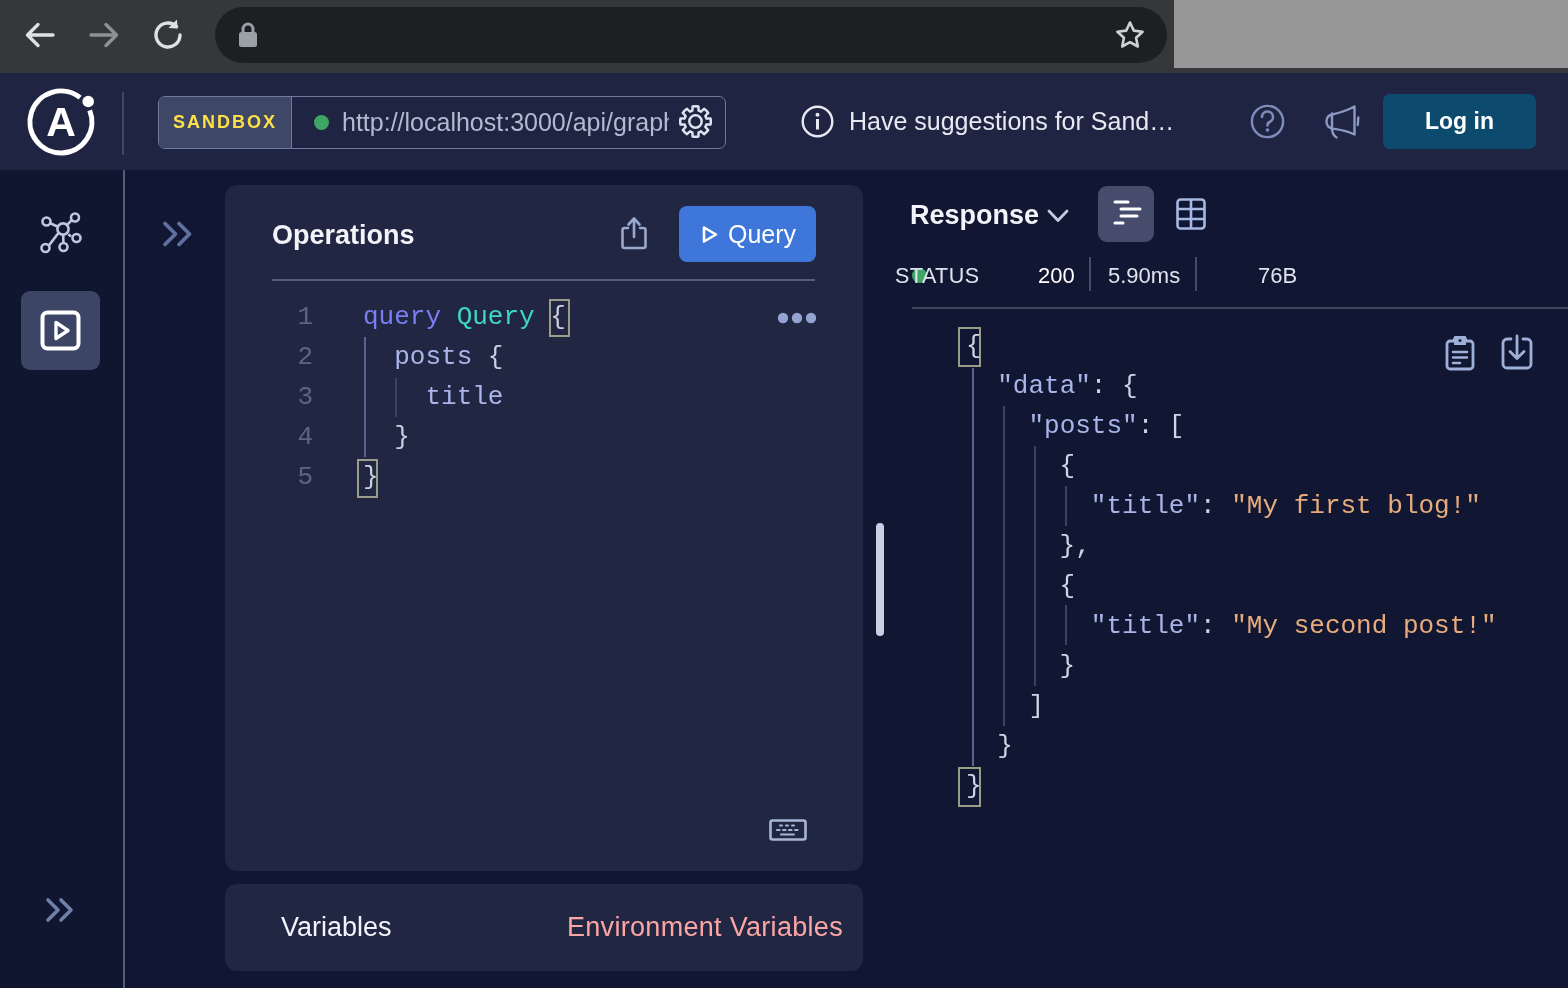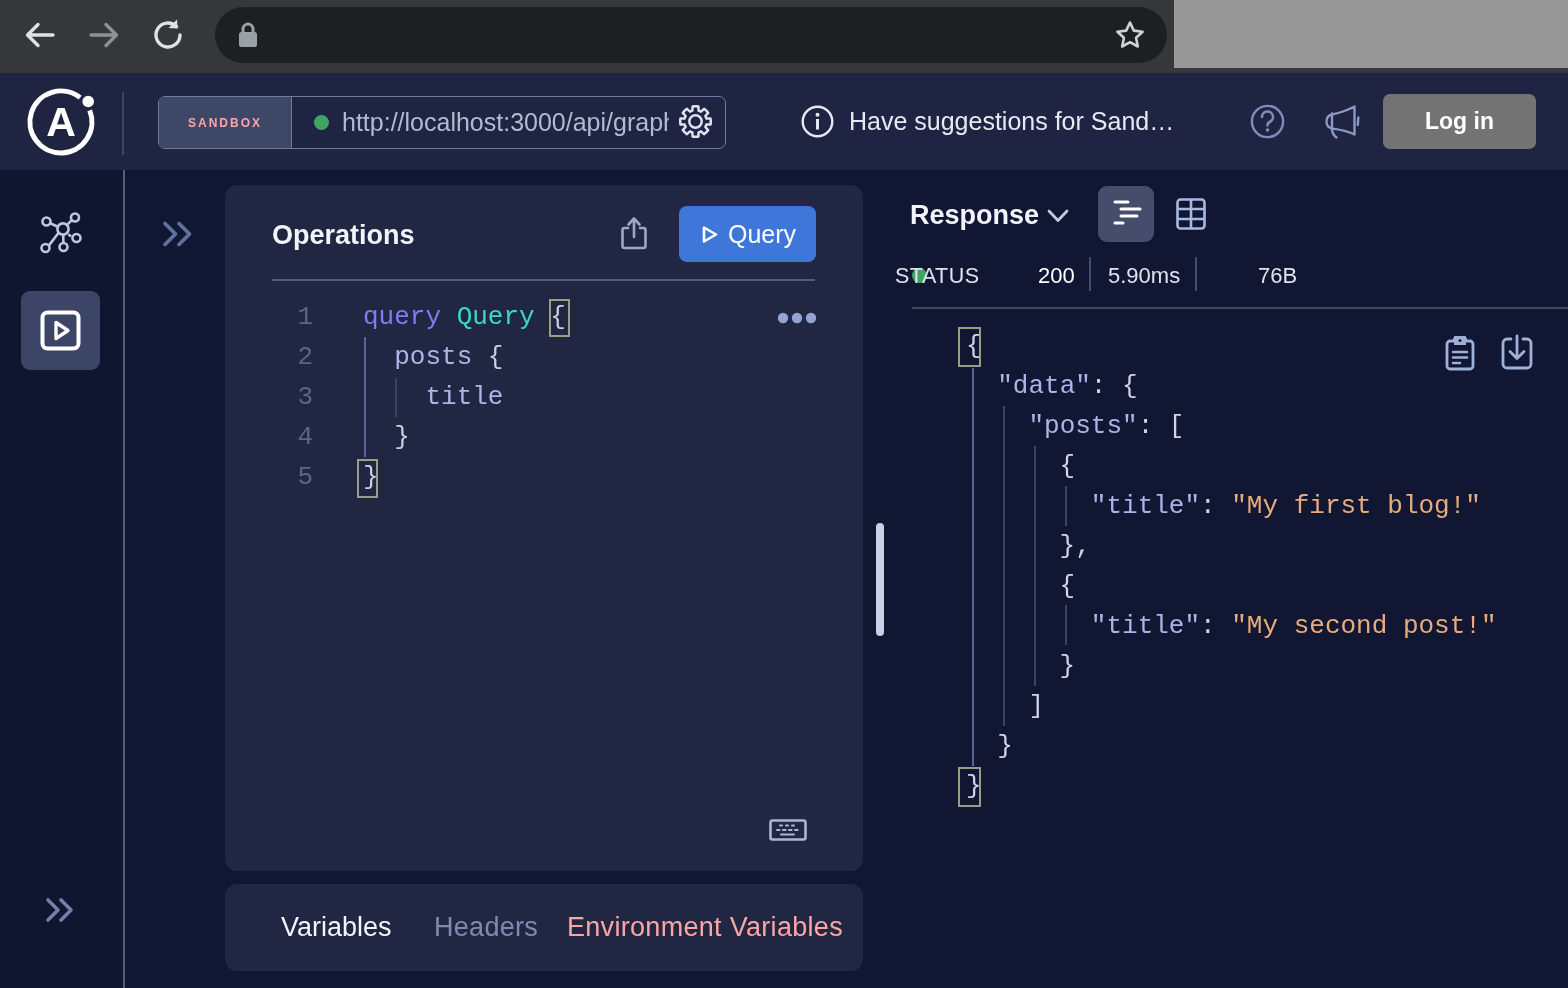--- a/index.html
+++ b/index.html
@@ -51,21 +51,21 @@
   <svg class="abs" style="left:26px;top:87px" width="70" height="70" viewBox="0 0 70 70">
     <path d="M 63.7 23.4 A 31 31 0 1 1 54.1 10.6" fill="none" stroke="#ffffff" stroke-width="5"></path>
     <circle cx="62.2" cy="14.5" r="5.8" fill="#ffffff"></circle>
     <text x="35" y="49" text-anchor="middle" font-family="Liberation Sans, sans-serif" font-size="41" font-weight="bold" fill="#ffffff">A</text>
   </svg>
 
   <div class="abs" style="left:122px;top:92px;width:2px;height:63px;background:#3c466b;"></div>
 
   <div class="abs" style="left:158px;top:96px;width:568px;height:53px;border:1.5px solid #6e7a9e;border-radius:7px;display:flex;">
     <div style="width:133px;height:100%;background:#3e4766;border-right:1.5px solid #6e7a9e;border-radius:5px 0 0 5px;display:flex;align-items:center;justify-content:center;">
-      <span style="color:#fca5a5;font-size:12px;font-weight:bold;letter-spacing:2px;">SANDBOX</span>
+      <span style="color:#fde047;font-size:18px;font-weight:bold;letter-spacing:2px;">SANDBOX</span>
     </div>
     <div style="flex:1;display:flex;align-items:center;position:relative;overflow:hidden;">
       <span style="display:inline-block;width:15px;height:15px;border-radius:50%;background:#3fa564;margin-left:22px;"></span>
       <span style="color:#b3bad0;font-size:25px;margin-left:13px;white-space:nowrap;display:inline-block;width:327px;overflow:hidden;">http://localhost:3000/api/graphql</span>
     </div>
   </div>
 
   <svg class="abs" style="left:679px;top:105px" width="33" height="33" viewBox="0 0 33 33">
     <path fill="none" stroke="#dde3f0" stroke-width="2.5" stroke-linejoin="round" d="M 31.52 13.58 A 15.3 15.3 0 0 1 31.52 19.42 L 27.36 19.61 A 11.3 11.3 0 0 1 26.38 21.98 L 29.18 25.06 A 15.3 15.3 0 0 1 25.06 29.18 L 21.98 26.38 A 11.3 11.3 0 0 1 19.61 27.36 L 19.42 31.52 A 15.3 15.3 0 0 1 13.58 31.52 L 13.39 27.36 A 11.3 11.3 0 0 1 11.02 26.38 L 7.94 29.18 A 15.3 15.3 0 0 1 3.82 25.06 L 6.62 21.98 A 11.3 11.3 0 0 1 5.64 19.61 L 1.48 19.42 A 15.3 15.3 0 0 1 1.48 13.58 L 5.64 13.39 A 11.3 11.3 0 0 1 6.62 11.02 L 3.82 7.94 A 15.3 15.3 0 0 1 7.94 3.82 L 11.02 6.62 A 11.3 11.3 0 0 1 13.39 5.64 L 13.58 1.48 A 15.3 15.3 0 0 1 19.42 1.48 L 19.61 5.64 A 11.3 11.3 0 0 1 21.98 6.62 L 25.06 3.82 A 15.3 15.3 0 0 1 29.18 7.94 L 26.38 11.02 A 11.3 11.3 0 0 1 27.36 13.39 L 31.52 13.58 Z"></path>
     <circle cx="16.5" cy="16.5" r="6.2" fill="none" stroke="#dde3f0" stroke-width="2.5"></circle>
@@ -85,21 +85,21 @@
     <circle cx="17.5" cy="26" r="1.8" fill="#7d8cba"></circle>
   </svg>
 
   <svg class="abs" style="left:1319px;top:103px" width="42" height="36" viewBox="0 0 42 36">
     <g fill="none" stroke="#8b99c2" stroke-width="2.4" stroke-linejoin="round" stroke-linecap="round">
       <path d="M13 11.5 A 7.2 7.2 0 0 0 13 25.5 M13 10.5 V 26.5 M13 11.5 C 20 10 28 7.5 35.5 3.5 V 31.5 C 28 27.5 20 26.5 13 25.5 M13 26.5 C 13.5 30.5 15 33 17.5 34.5"></path>
       <path d="M39.3 14.5 L 38.8 22"></path>
     </g>
   </svg>
 
-  <div class="abs" style="left:1383px;top:94px;width:153px;height:55px;border-radius:7px;background:#737373;text-align:center;line-height:55px;color:#ffffff;font-size:23px;font-weight:bold;">Log in</div>
+  <div class="abs" style="left:1383px;top:94px;width:153px;height:55px;border-radius:7px;background:#0c4a6e;text-align:center;line-height:55px;color:#ffffff;font-size:23px;font-weight:bold;">Log in</div>
 
   <div class="abs" style="left:0;top:170px;width:123px;height:818px;background:#101530;"></div>
   <div class="abs" style="left:123px;top:170px;width:1.5px;height:818px;background:#545c7c;"></div>
 
   <svg class="abs" style="left:38px;top:207px" width="48" height="48" viewBox="0 0 48 48">
     <g stroke="#bcc6e0" stroke-width="2.6" fill="none">
       <circle cx="25" cy="22" r="5.6"></circle>
       <circle cx="8.5" cy="14.5" r="4"></circle>
       <circle cx="37" cy="10.5" r="4"></circle>
       <circle cx="38.5" cy="31" r="4"></circle>
@@ -170,21 +170,20 @@
 
   <svg class="abs" style="left:769px;top:819px" width="38" height="22" viewBox="0 0 38 22">
     <rect x="1.5" y="1.5" width="35" height="19" rx="2" fill="none" stroke="#a8b6d8" stroke-width="2.6"></rect>
     <g stroke="#a8b6d8" stroke-width="2" stroke-linecap="round">
       <path d="M11 6.5 h2 M17 6.5 h2 M23 6.5 h2 M8 11 h2.6 M14 11 h2.6 M20 11 h2.6 M26 11 h2.6 M12 15.5 h13"></path>
     </g>
   </svg>
 
   <div class="abs" style="left:225px;top:884px;width:638px;height:87px;border-radius:12px;background:#212743;"></div>
   <div class="abs" style="left:281px;top:884px;height:87px;line-height:87px;font-size:27px;font-weight:normal;color:#f2f4f9;">Variables</div>
-  <div class="abs" style="left:434px;top:884px;height:87px;line-height:87px;font-size:27px;color:#7e8bb0;letter-spacing:0.3px;">Headers</div>
   <div class="abs" style="left:567px;top:884px;height:87px;line-height:87px;font-size:27px;color:#fca5a5;letter-spacing:0.3px;">Environment Variables</div>
 
   <div class="abs" style="left:876px;top:523px;width:8px;height:113px;border-radius:4px;background:#c7d0e4;"></div>
 
   <div class="abs" style="left:910px;top:200px;font-size:27px;font-weight:bold;color:#f2f4f9;">Response</div>
   <svg class="abs" style="left:1046px;top:208px" width="24" height="16" viewBox="0 0 24 16">
     <path d="M3 3 L12 12.5 L21 3" fill="none" stroke="#c3cade" stroke-width="2.8" stroke-linecap="round" stroke-linejoin="round"></path>
   </svg>
 
   <div class="abs" style="left:1098px;top:186px;width:56px;height:56px;border-radius:9px;background:#464c6c;"></div>

